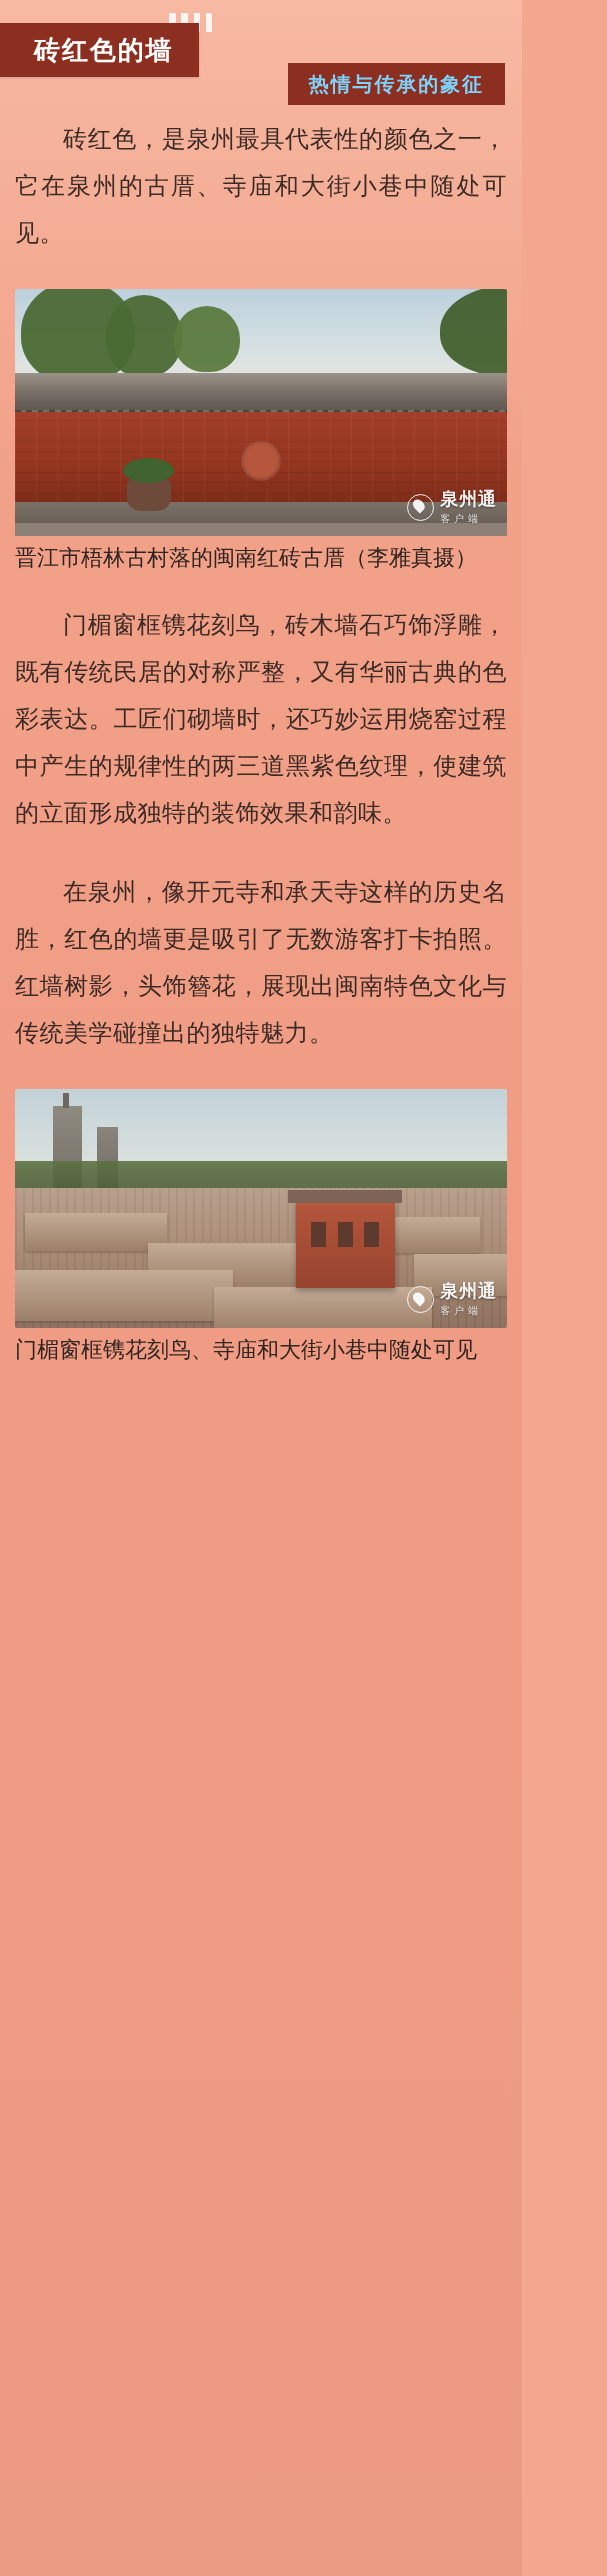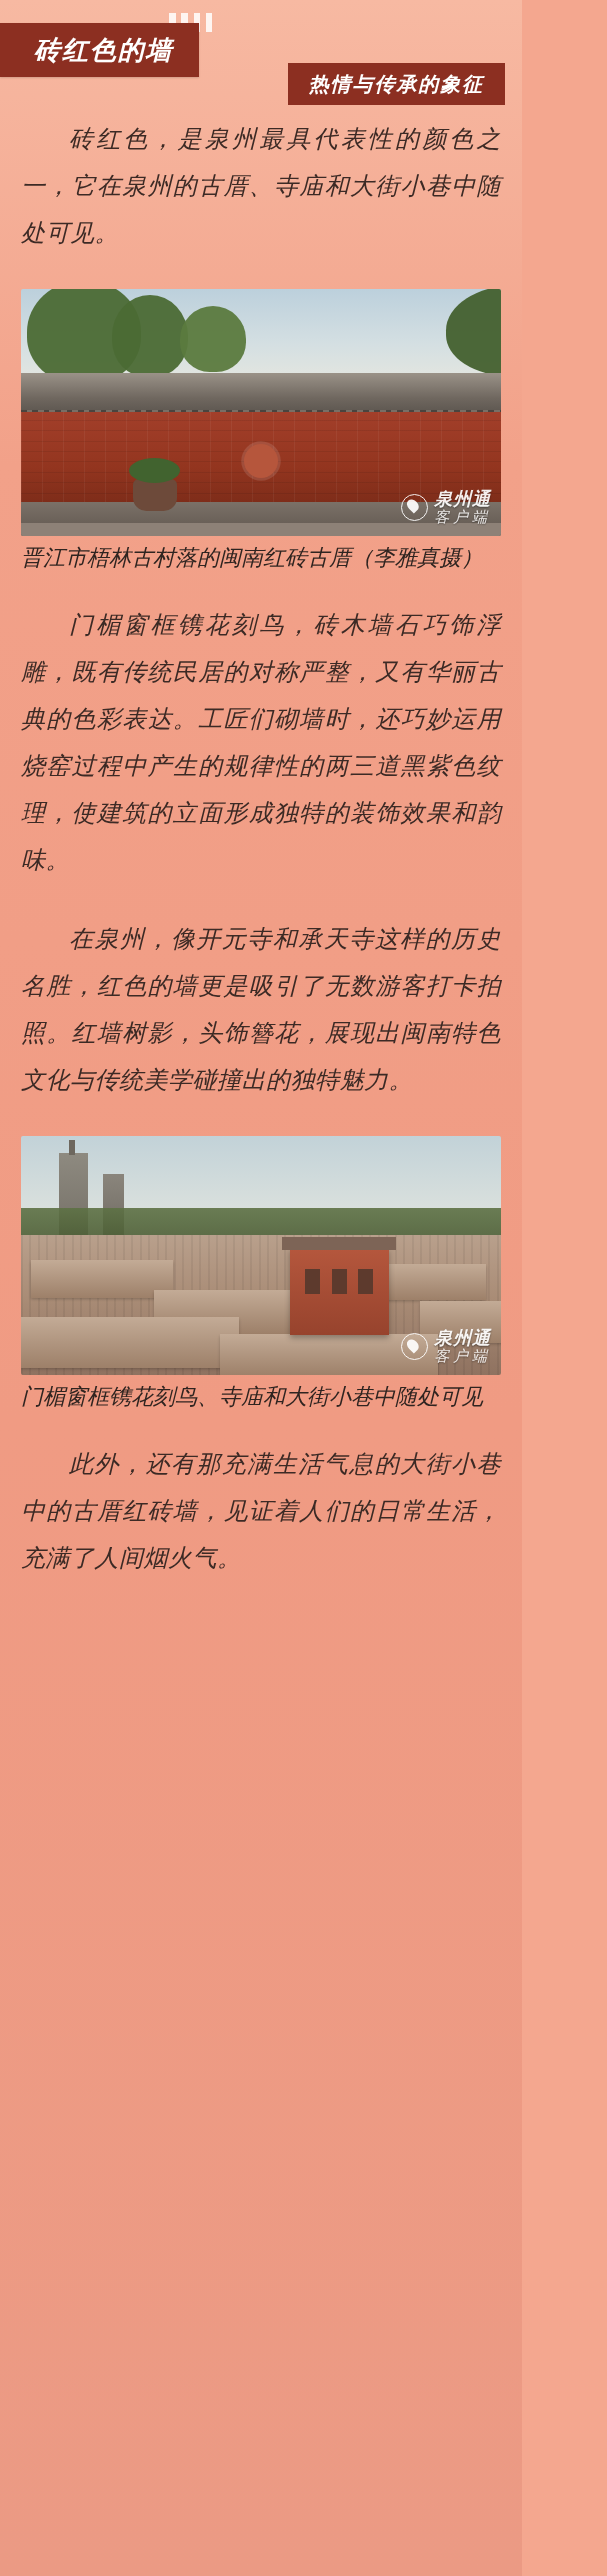--- a/index.html
+++ b/index.html
@@ -12,21 +12,20 @@
     font-family: "Liberation Sans", sans-serif;
   }
   .page {
     width: 522px;
     min-height: 2576px;
     background: linear-gradient(180deg, #f7b9a2 0%, #f2a189 18%, #f09b83 55%, #eb9a84 100%);
     position: relative;
     box-sizing: border-box;
     padding: 0 0 28.5px 0;
     overflow: hidden;
-    font-style: italic;
   }
 
   
   .header {
     position: relative;
     height: 116px;
     padding: 0;
   }
   .tag-main {
     position: absolute;
@@ -38,21 +37,21 @@
     font-weight: bold;
     letter-spacing: 1.9px;
     padding: 9.5px 25px 9.5px 34px;
     box-shadow: 0 0.9px 1.9px rgba(0,0,0,0.15);
   }
   .tag-sub {
     position: absolute;
     right: 17px;
     top: 63px;
     background: #8c2f21;
-    color: #ffffff;
+    color: #7dd3fc;
     font-size: 20px;
     font-weight: bold;
     letter-spacing: 1.9px;
     padding: 7.6px 21px;
   }
   .dash-marks {
     position: absolute;
     left: 169px;
     top: 13.3px;
     display: flex;
@@ -61,21 +60,21 @@
   .dash-marks i {
     display: block;
     width: 6.6px;
     height: 19px;
     background: #ffffff;
     opacity: 0.85;
   }
 
   
   .content {
-    padding: 0 21px;
+    padding: 0 15px;
   }
   p.para {
     margin: 0 0 32px 0;
     font-size: 24px;
     line-height: 47px;
     color: #3c2a25;
     text-align: justify;
     text-indent: 2em;
     letter-spacing: 0.5px;
     font-family: "Liberation Serif", serif;
@@ -211,21 +210,21 @@
   .wm-badge:after {
     content: "";
     position: absolute; left: 6.6px; top: 4.7px;
     width: 9.5px; height: 13.3px;
     background: #ffffff;
     border-radius: 50% 50% 50% 0;
     transform: rotate(-45deg);
   }
   .wm-text { line-height: 1.05; }
   .wm-main { font-size: 18px; font-weight: bold; letter-spacing: 0.9px; }
-  .wm-sub { font-size: 15px; letter-spacing: 3.8px; opacity: 0.9; }
+  .wm-sub { font-size: 10px; letter-spacing: 3.8px; opacity: 0.9; }
 
   .caption {
     font-size: 22px;
     line-height: 32px;
     color: #2f2420;
     margin: 5.7px 0 28.5px 0;
     font-family: "Liberation Serif", serif;
   }
 </style>
 </head>
@@ -304,17 +303,16 @@
           <span class="wm-badge"></span>
           <span class="wm-text">
             <span class="wm-main">泉州通</span><br>
             <span class="wm-sub">客户端</span>
           </span>
         </div>
       </div>
       <div class="caption">门楣窗框镌花刻鸟、寺庙和大街小巷中随处可见</div>
     </div>
 
-    <p class="para">此外，还有那充满生活气息的大街小巷中的古厝红砖墙，见证着人们的日常生活，充满了人间烟火气。</p>
 
   </div>
 </div>
 
 
 </body></html>

